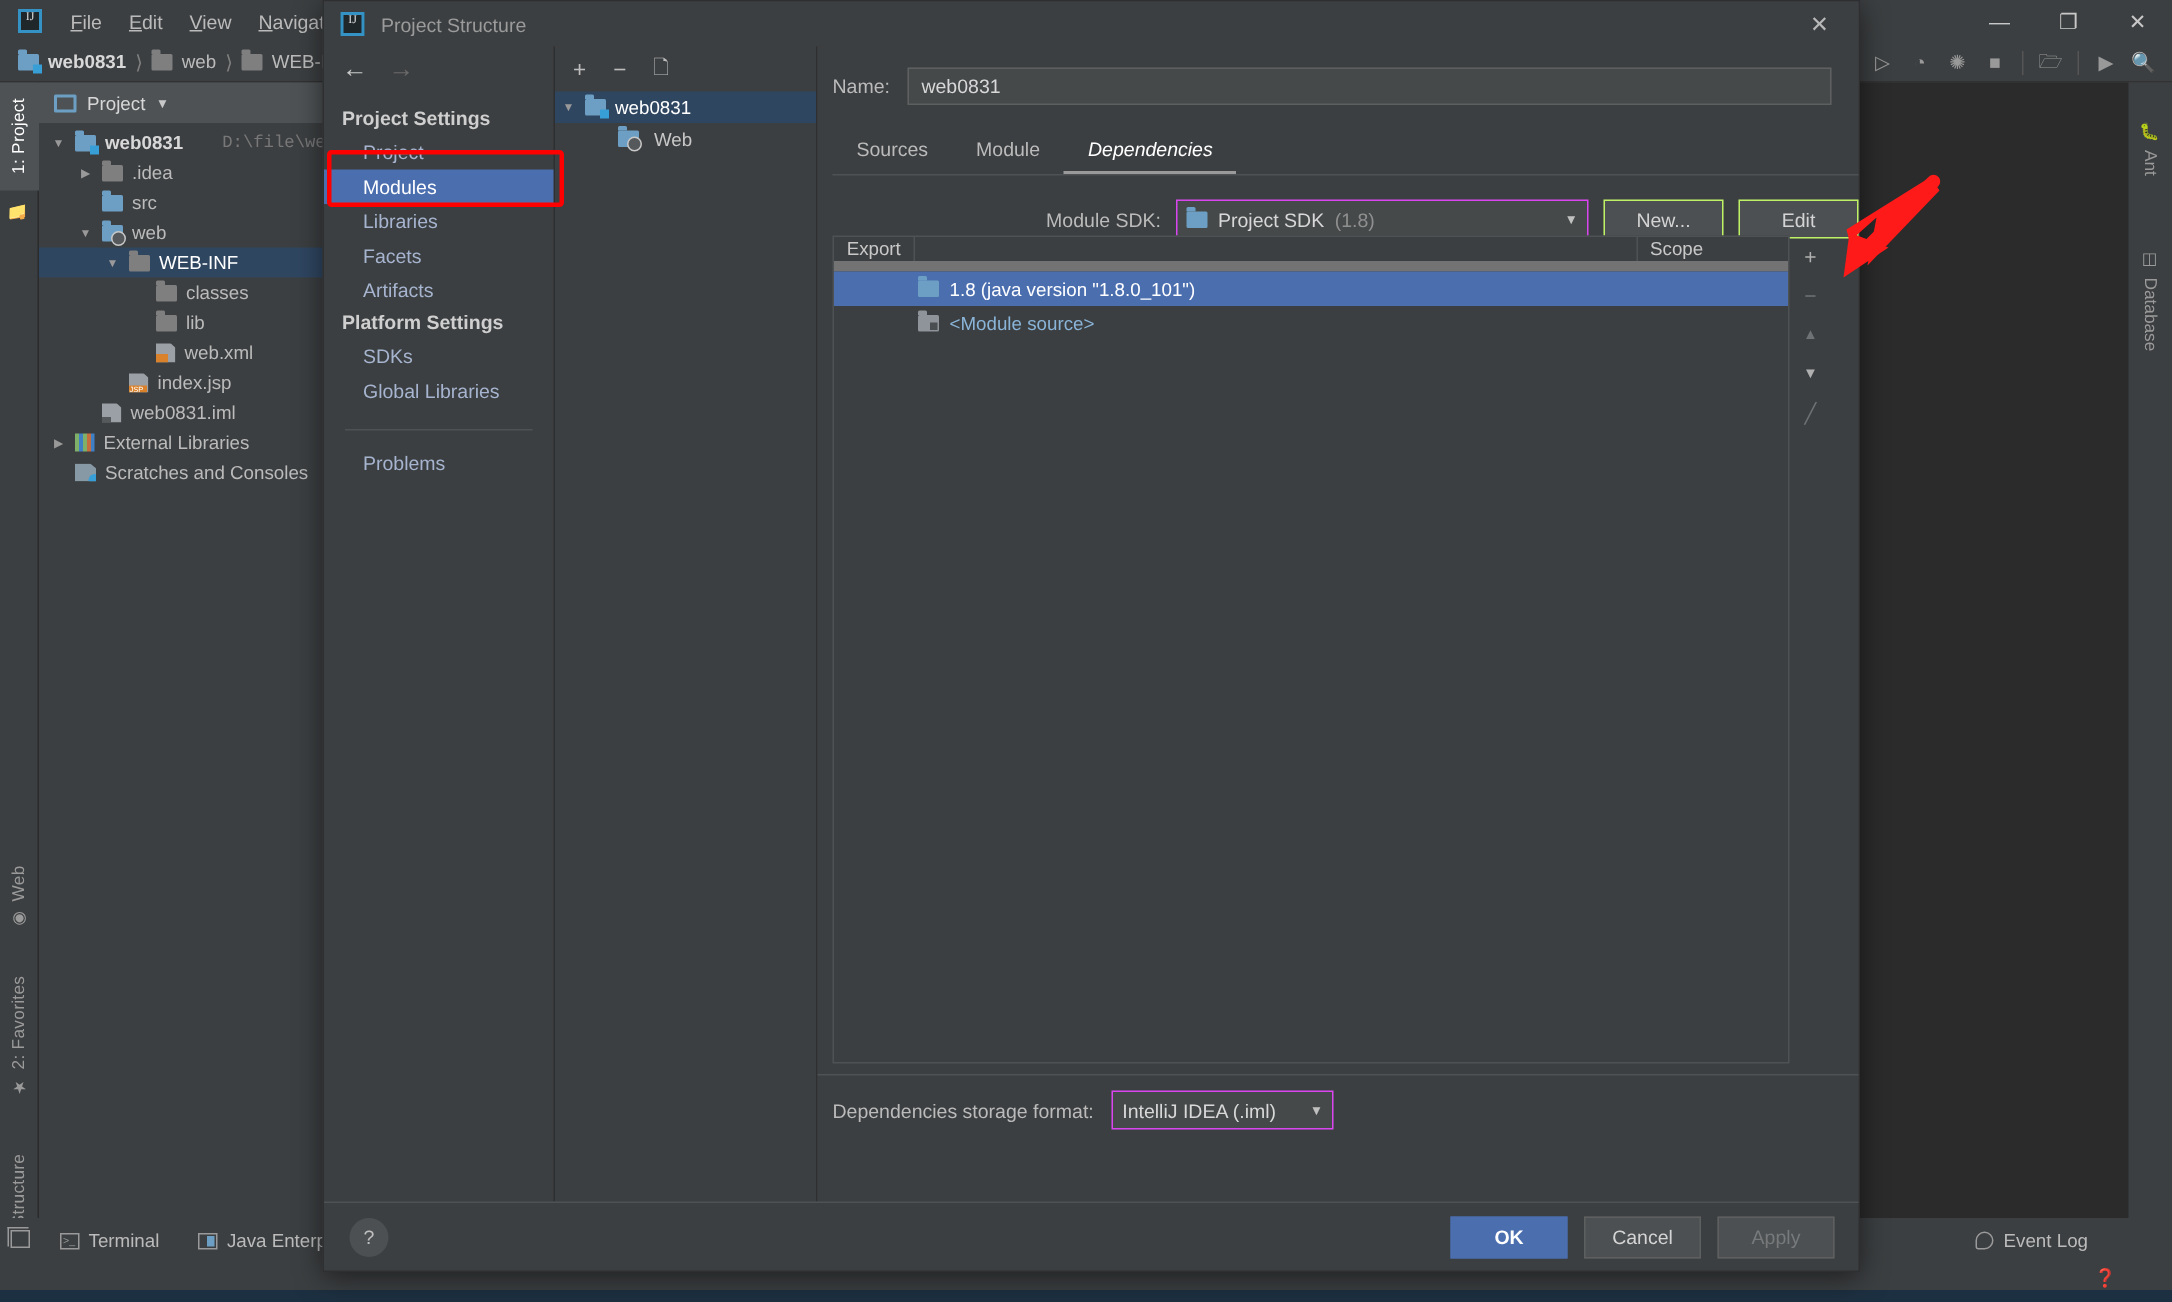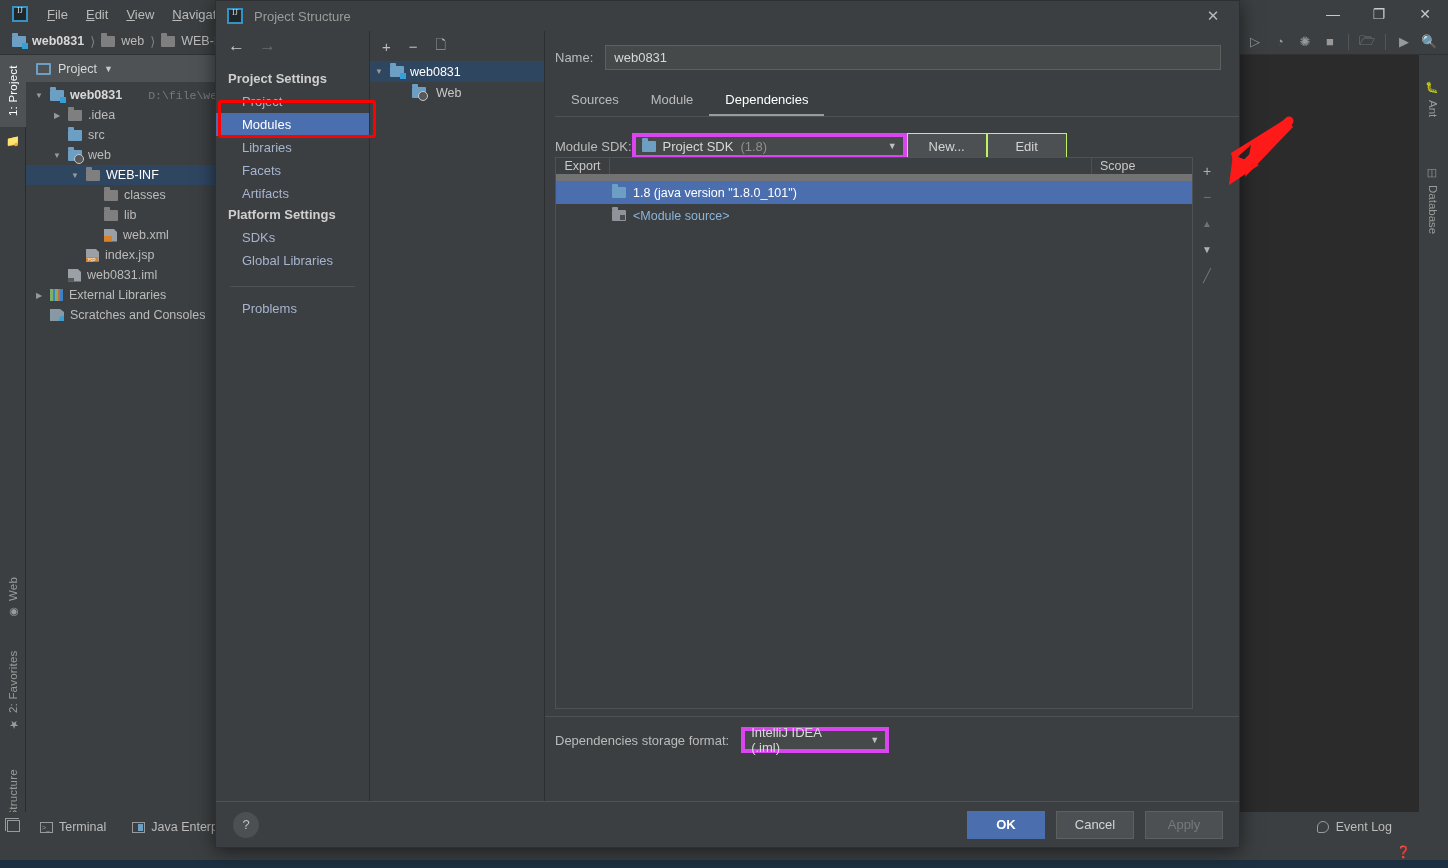--- a/index.html
+++ b/index.html
@@ -277,28 +277,28 @@
     font-family: "Liberation Sans", sans-serif;
   }
   .tabs {
     display: flex; align-items: flex-end; gap: 0px; margin: 18px 0 0 10px;
     border-bottom: 1px solid #4f5254;
   }
   .tab {
     font-size: 13px; color: #bbbbbb; padding: 4px 16px 7px 16px;
     border-bottom: 2px solid transparent;
   }
-  .tab.active { color: #ffffff; border-bottom-color: #9a9a9a; }
+  .tab.active { color: #ffffff; border-bottom-color: #9a9a9a; font-style: italic; }
 
   .sdk-row {
-    display: flex; align-items: center; padding: 16px 0 0 10px;
+    display: flex; align-items: center; gap: 10px; padding: 16px 0 0 10px; justify-content: flex-end;
   }
   .sdk-row .lbl { font-size: 13px; color: #bbbbbb; }
   .combo {
-    height: 26px; background: #45494a; border: 4px solid #d946ef;
+    height: 26px; background: #45494a; border: 1px solid #d946ef;
     display: flex; align-items: center; gap: 7px; padding: 0 6px;
     color: #d8d8d8; font-size: 13px; position: relative;
   }
   .combo .caret {
     margin-left: auto; color: #c0c0c0; font-size: 9px; padding-left: 10px;
   }
   .combo .dim { color: #8f8f8f; }
   .sdk-combo { width: 275px; }
   .btn {
     height: 26px; min-width: 80px; background: #4c5052; border: 1px solid #bef264;

